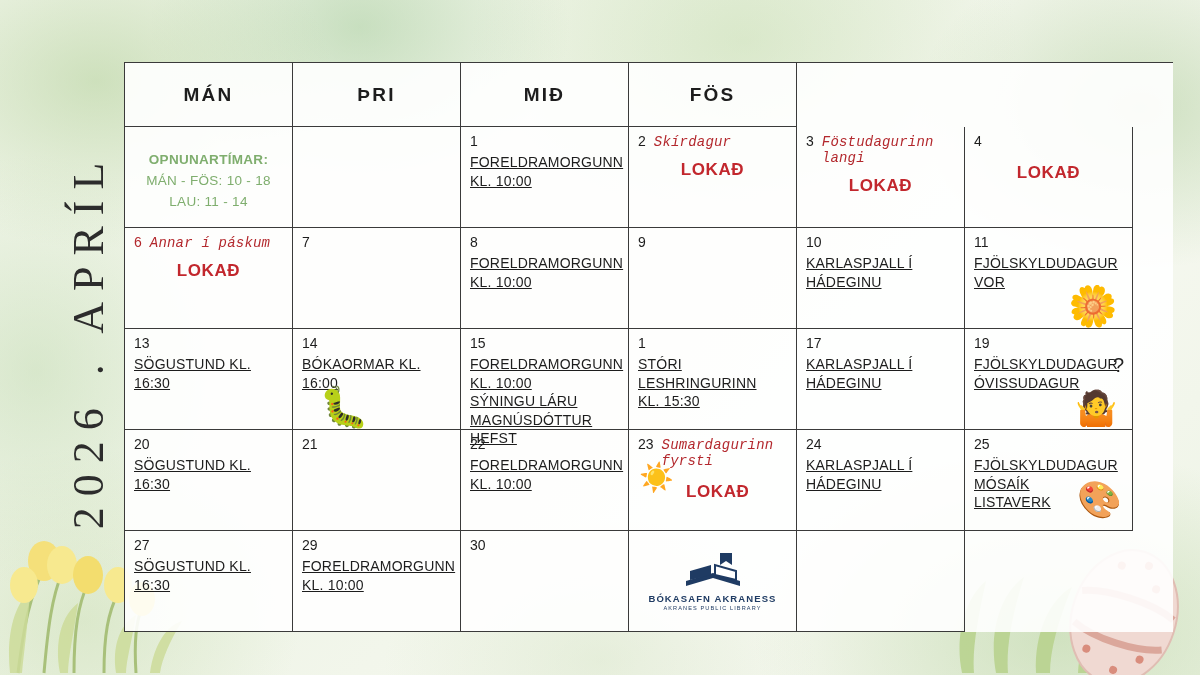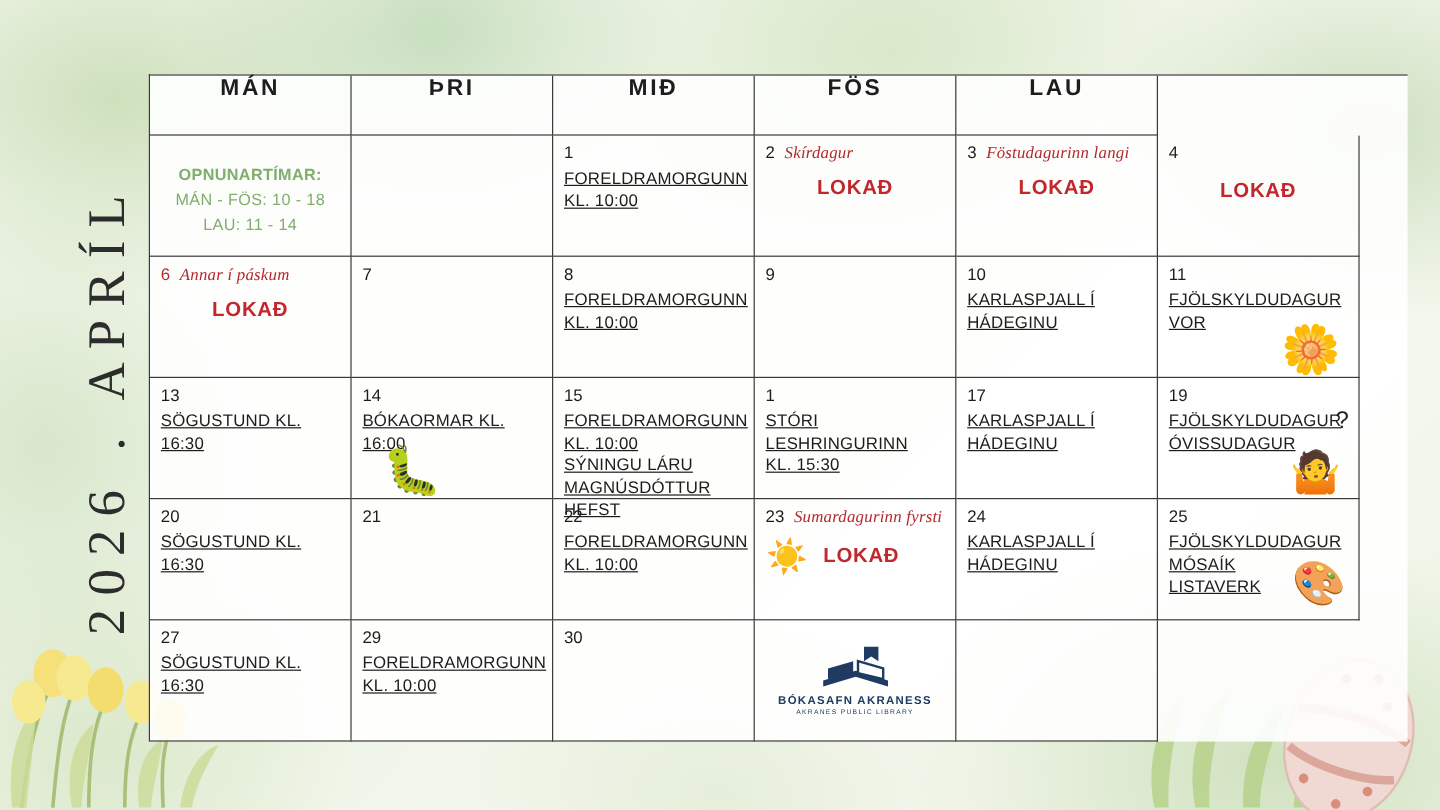--- a/index.html
+++ b/index.html
@@ -70,22 +70,23 @@
   }
   .cal-cell {
     width: 168px;
     border-right: 1px solid #3a3a3a;
     border-bottom: 1px solid #3a3a3a;
     box-sizing: border-box;
     position: relative;
     padding: 7px 9px 6px 9px;
   }
   .cal-head {
-    height: 50px;
+    height: 64px;
     display: flex;
+    align-items: center;
     justify-content: center;
     padding: 0;
   }
   .cal-head span {
     font-size: 19px;
     font-weight: 700;
     letter-spacing: 2.2px;
     color: #1d1d1d;
   }
   .cal-body {
@@ -99,21 +100,21 @@
   }
   .daynum.red { color: #b3282d; }
   .ev {
     font-size: 14px;
     line-height: 1.32;
     color: #1d1d1d;
     letter-spacing: 0.2px;
     text-decoration: underline;
   }
   .holiday-name {
-    font-family: Liberation Serif, serif;
+    font-family: Liberation Mono, monospace;
     font-style: italic;
     font-size: 14px;
     color: #b3282d;
     letter-spacing: 0.2px;
   }
   .daynum-row {
     display: flex;
     align-items: baseline;
     gap: 8px;
     margin-bottom: 3px;
@@ -264,23 +265,20 @@
         </div>
       <div class="cal-cell cal-head">
           <span>ÞRI</span>
         </div>
       <div class="cal-cell cal-head">
           <span>MIÐ</span>
         </div>
       <div class="cal-cell cal-head">
           <span>FÖS</span>
         </div>
-      <div class="cal-cell cal-head">
-          <span>LAU</span>
-        </div>
     </div>
 
     <div class="cal-row">
       <div class="cal-cell cal-body">
         <div class="opening">
           <div class="ot-title">OPNUNARTÍMAR:</div>
           <div>MÁN - FÖS: 10 - 18</div>
           <div>LAU: 11 - 14</div>
         </div>
       </div>

